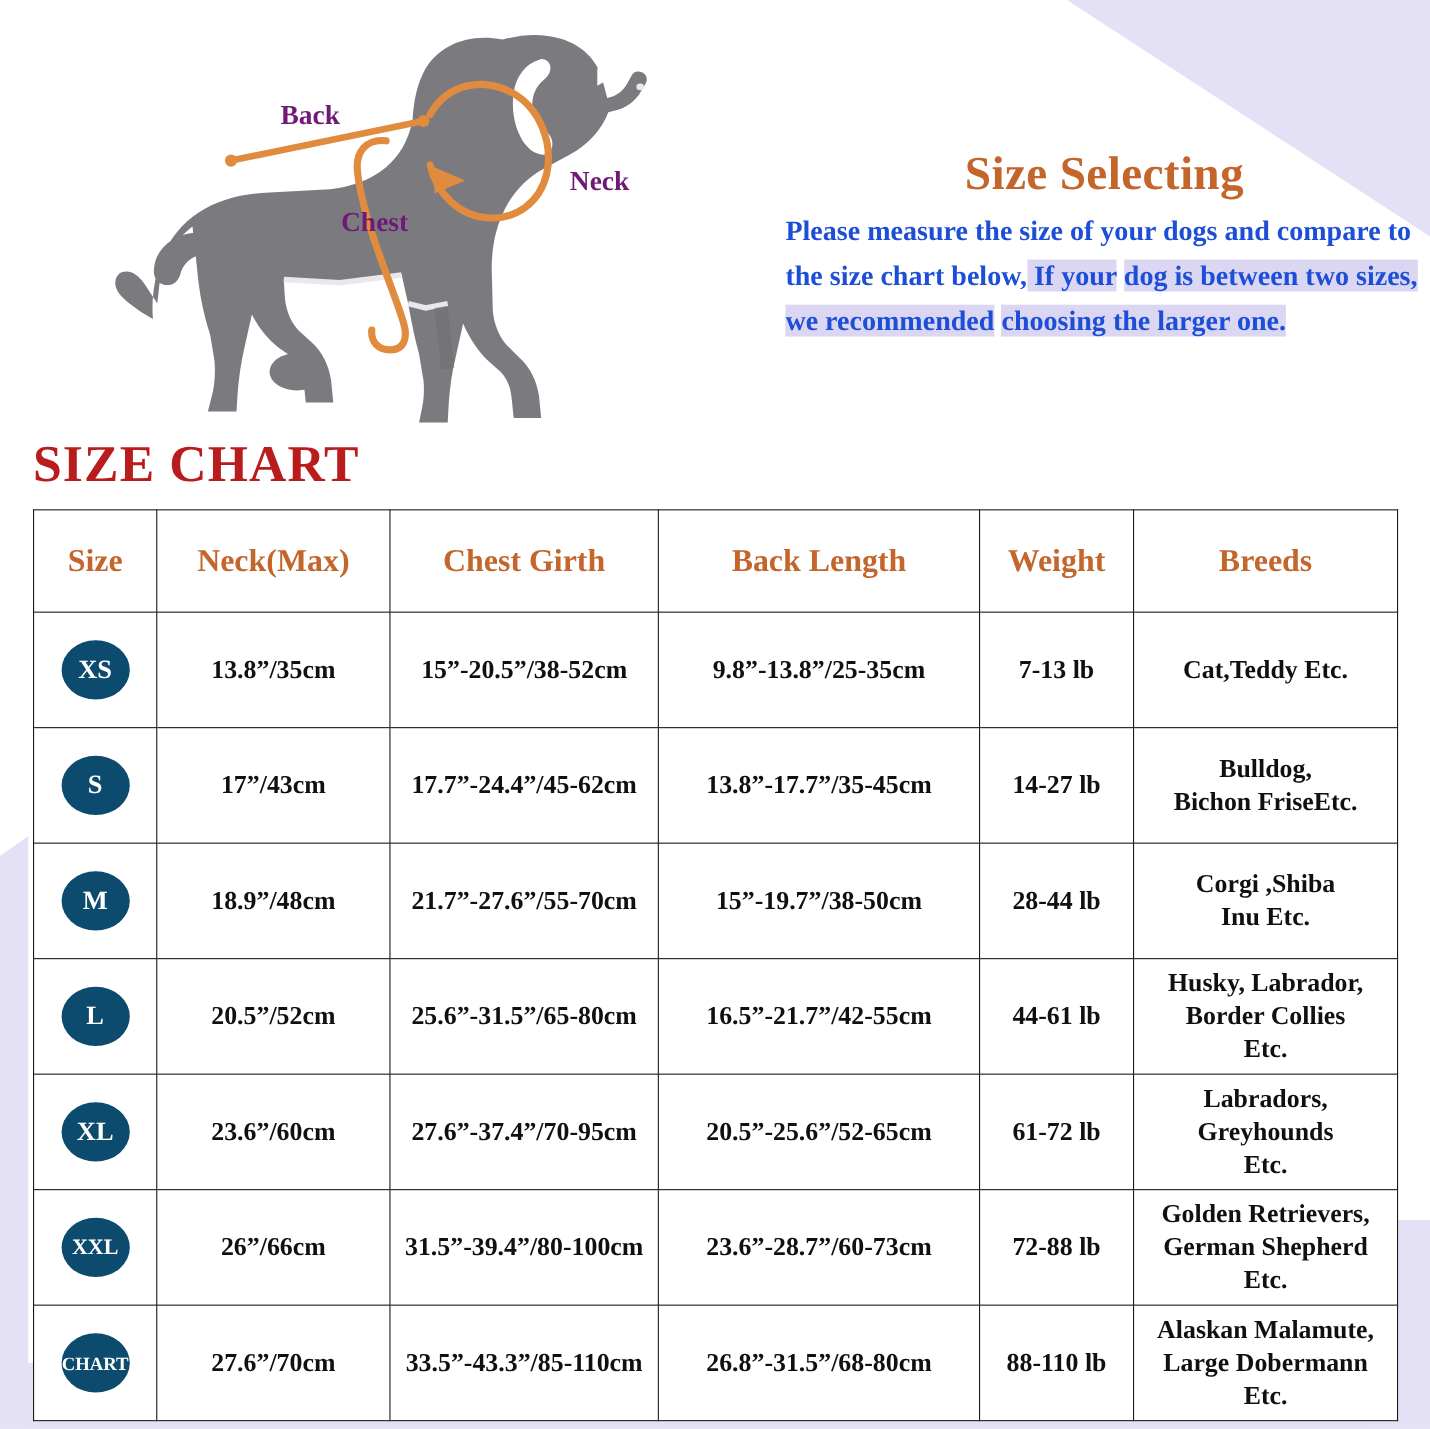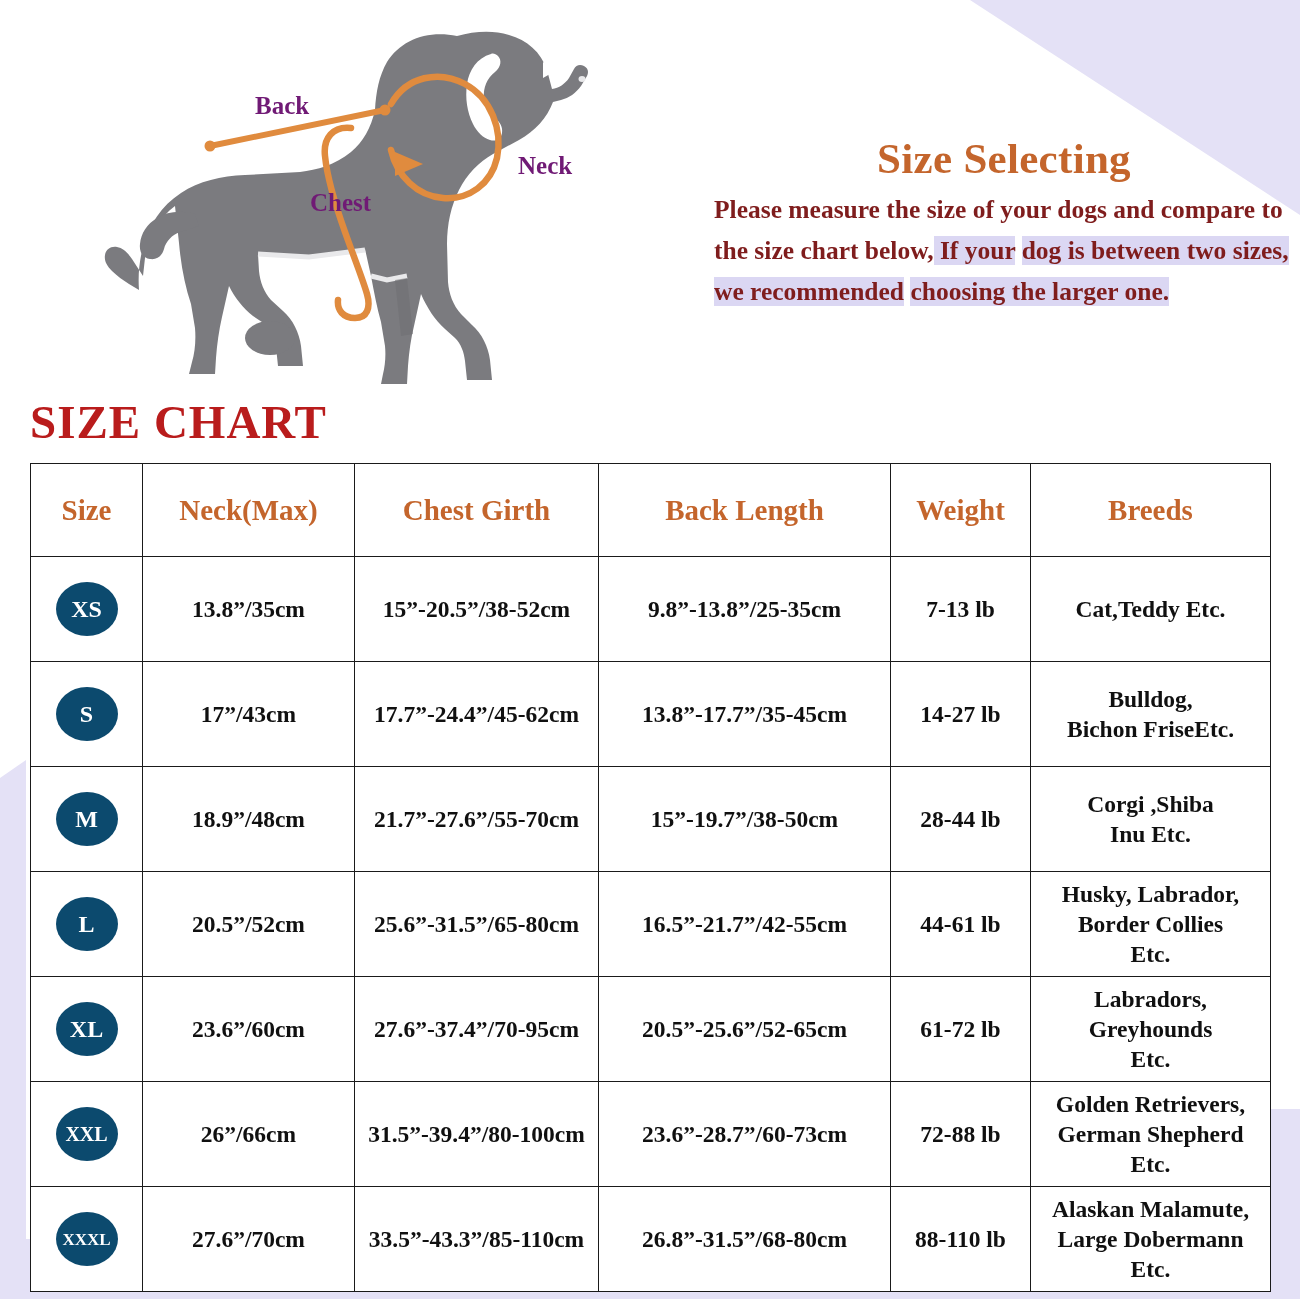--- a/index.html
+++ b/index.html
@@ -84,21 +84,21 @@
     color: #C4652C;
     text-align: center;
     margin: 0 0 6px 0;
     letter-spacing: 0.3px;
   }
   #info-body {
     font-family: "Liberation Serif", "DejaVu Serif", serif;
     font-weight: bold;
     font-size: 25.5px;
     line-height: 41px;
-    color: #7f1d1d;
+    color: #1d4ed8;
     margin: 0;
     text-align: left;
   }
   .hl { background: #DBD7F3; }
 
   
   #page-title {
     position: absolute;
     left: 30px; top: 395px;
     font-family: "Liberation Serif", "DejaVu Serif", serif;
@@ -386,21 +386,21 @@
         </tr>
         <tr>
           <td class="size-cell"><span class="size-badge long">XXL</span></td>
           <td>26”/66cm</td>
           <td>31.5”-39.4”/80-100cm</td>
           <td>23.6”-28.7”/60-73cm</td>
           <td>72-88 lb</td>
           <td class="breeds-cell">Golden Retrievers,<br>German Shepherd<br>Etc.</td>
         </tr>
         <tr>
-          <td class="size-cell"><span class="size-badge xlong">XXXL</span></td>
+          <td class="size-cell"><span class="size-badge xlong">CHART</span></td>
           <td>27.6”/70cm</td>
           <td>33.5”-43.3”/85-110cm</td>
           <td>26.8”-31.5”/68-80cm</td>
           <td>88-110 lb</td>
           <td class="breeds-cell">Alaskan Malamute,<br>Large Dobermann<br>Etc.</td>
         </tr>
       </tbody>
   </table>
 </div>
 

